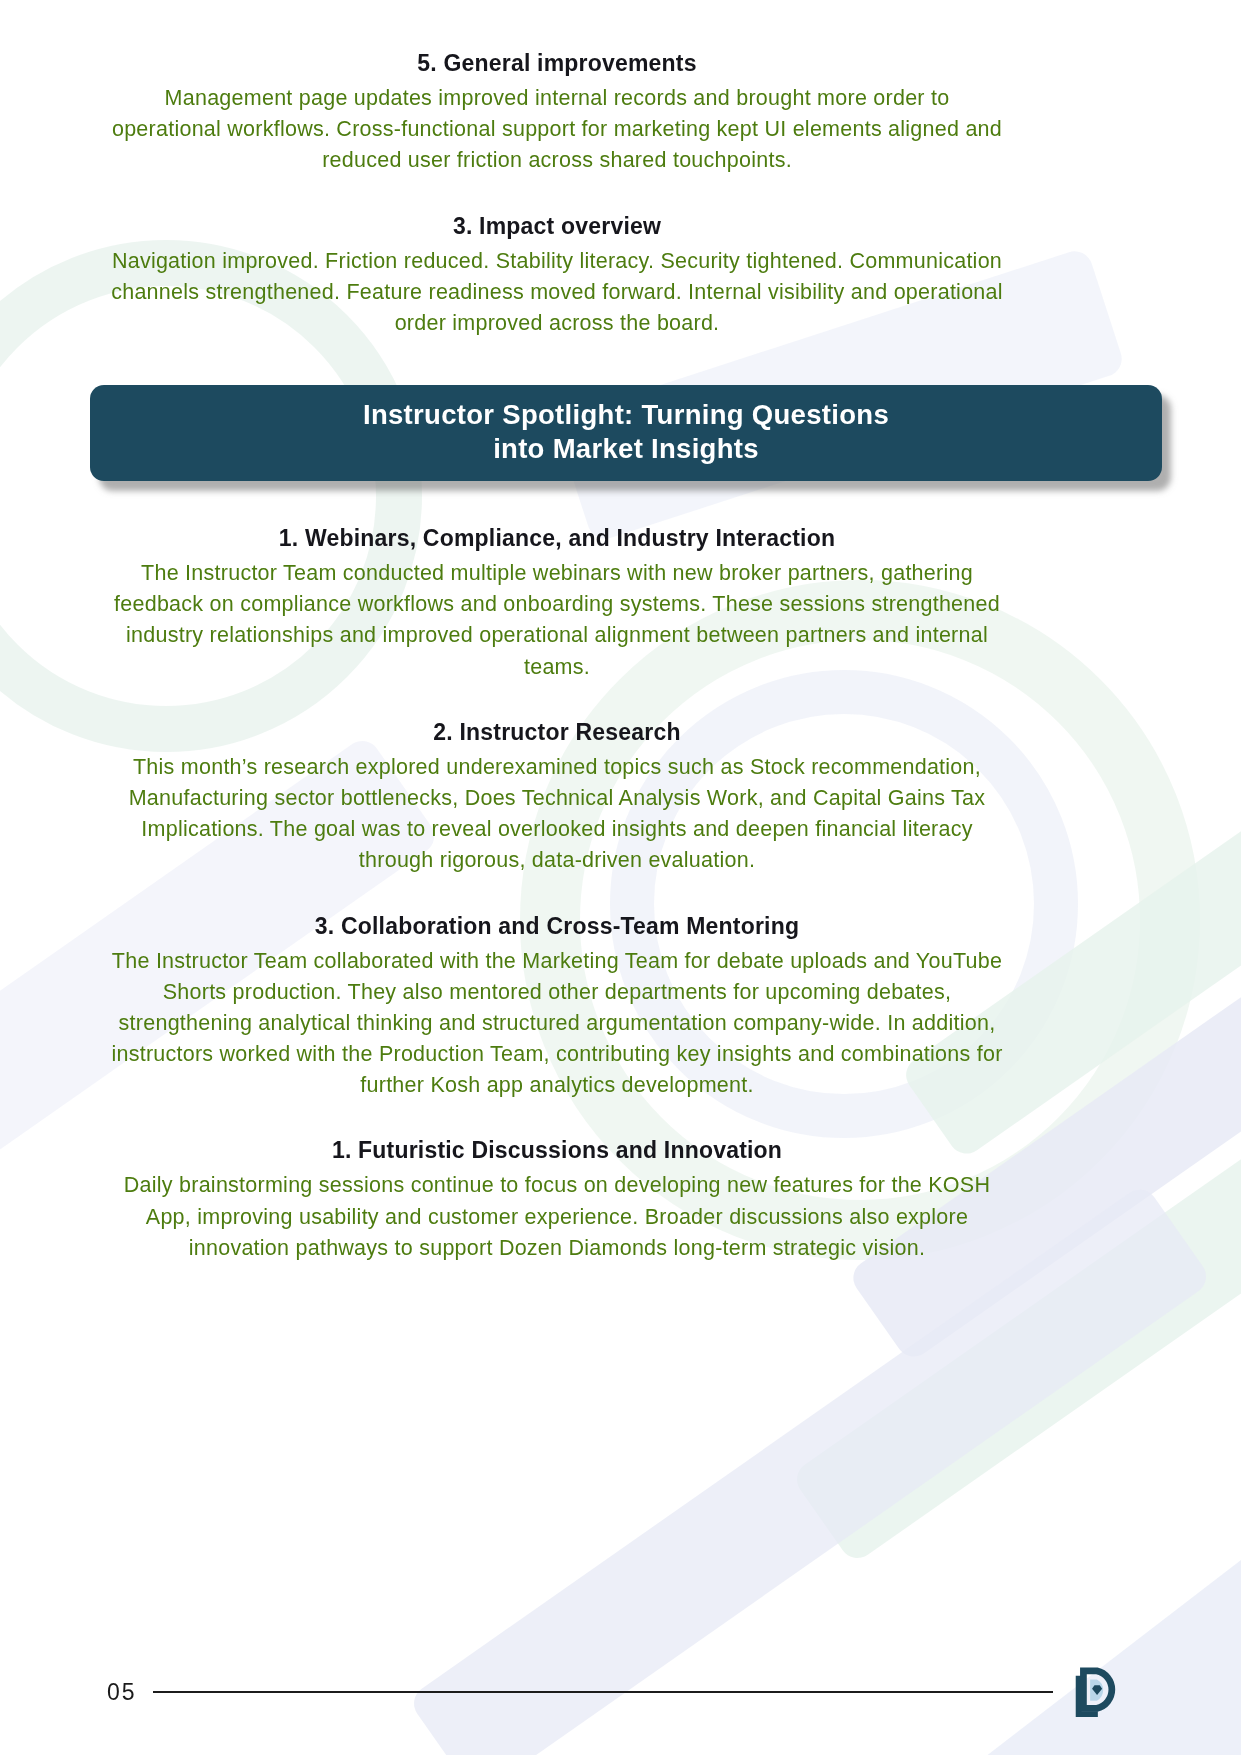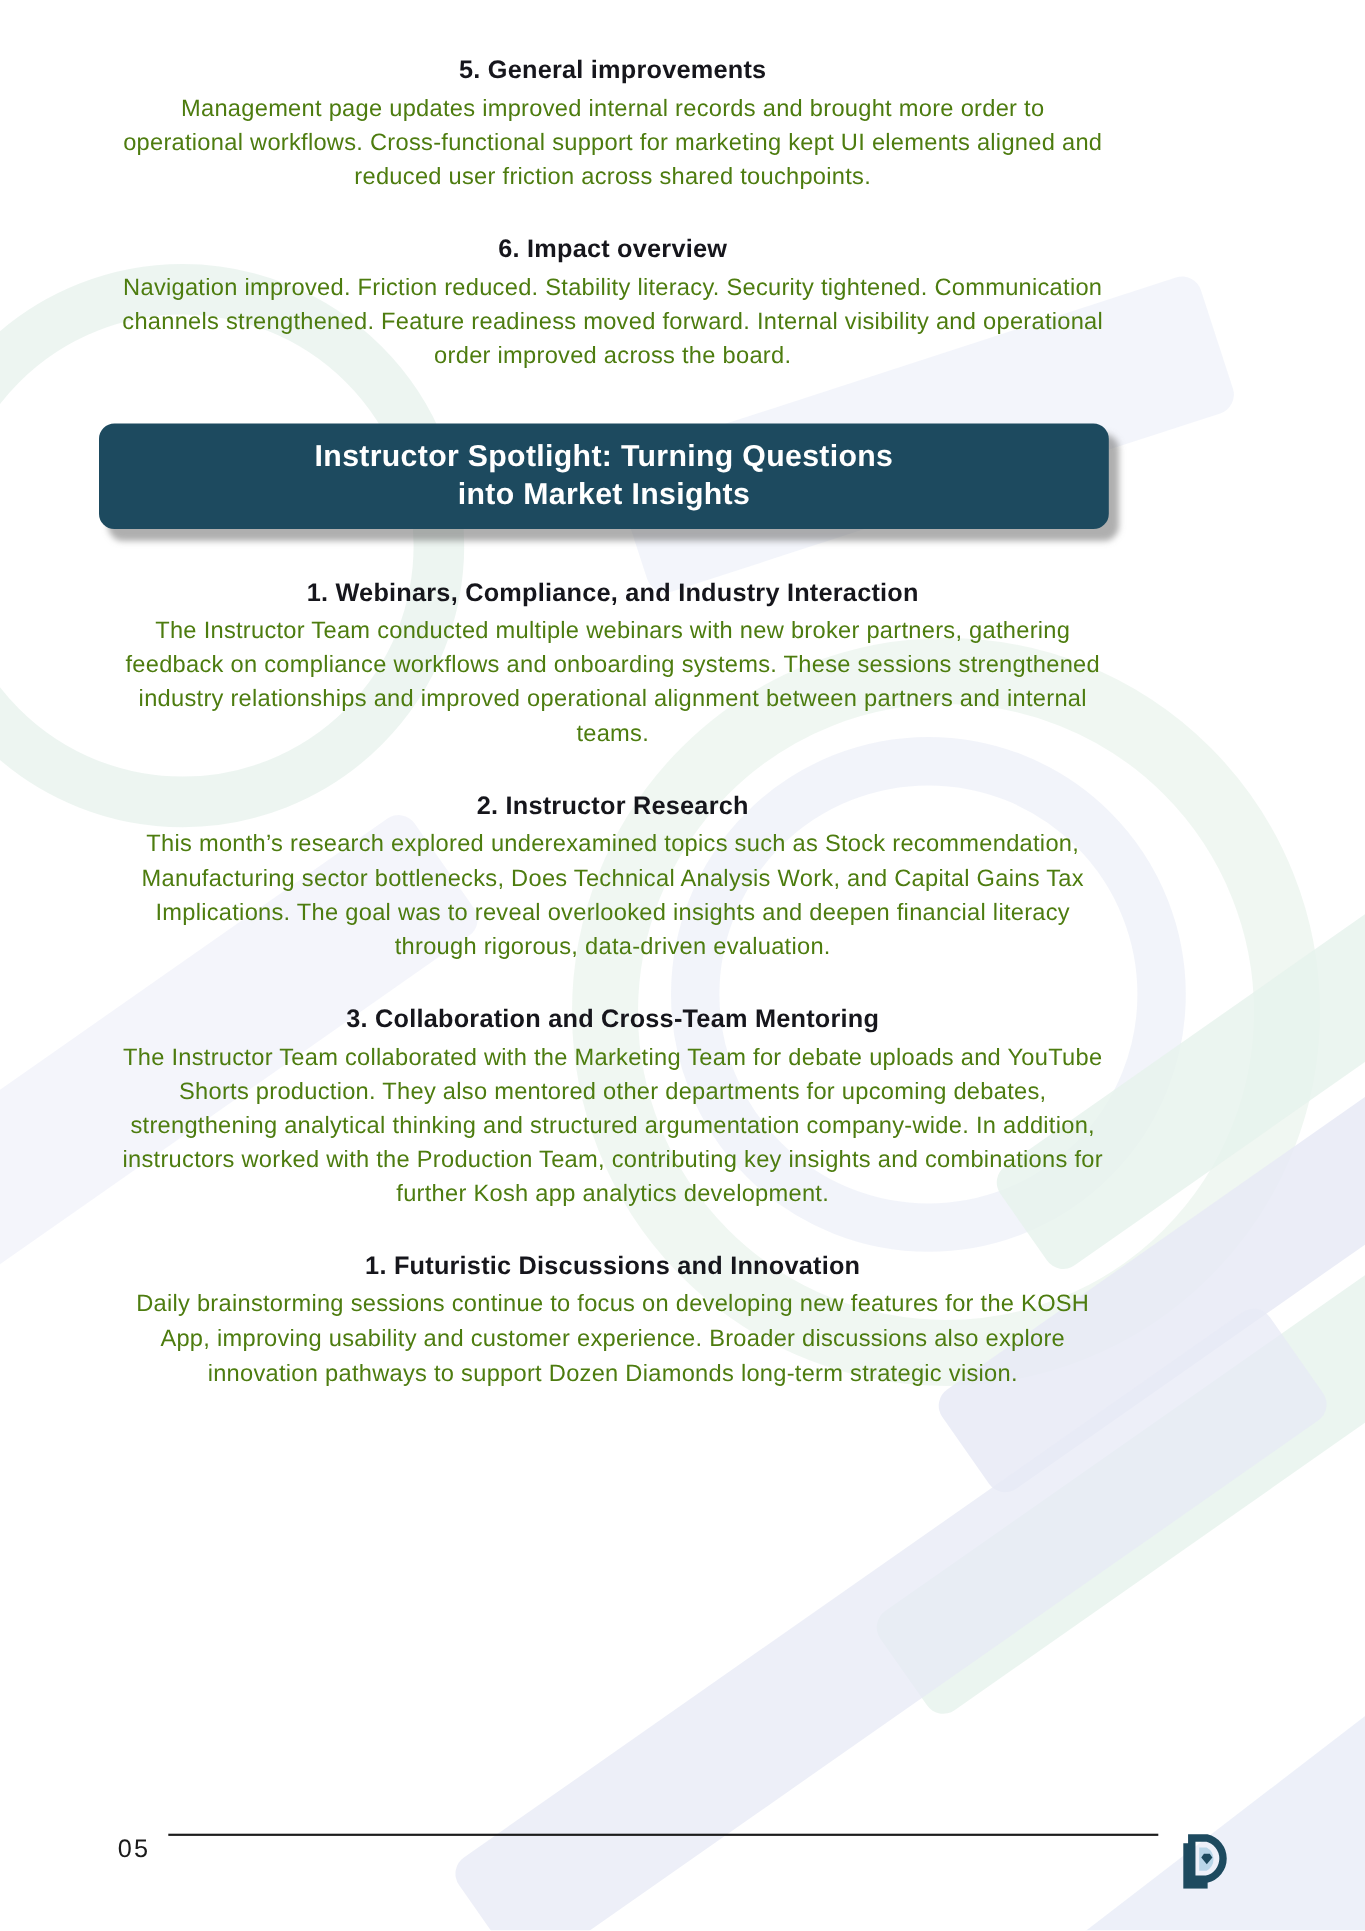--- a/index.html
+++ b/index.html
@@ -21,36 +21,36 @@
   .sec h3{
     margin:0 0 6px 0;
     font-size:23px;font-weight:bold;color:#16161c;letter-spacing:.2px;
   }
   .sec p{
     margin:0;
     font-size:21.5px;line-height:1.45;color:#4d7c0f;letter-spacing:.25px;
   }
   .banner{
     margin:46px 0 44px -17px;
-    width:918px;box-sizing:border-box;
+    width:1072px;box-sizing:border-box;
     background:#1d4a5f;
     border-radius:14px;
     padding:13px 30px 16px 30px;
     text-align:center;
     box-shadow:9px 10px 6px rgba(110,110,110,.55);
   }
   .banner span{
     display:block;
     color:#ffffff;font-weight:bold;font-size:27.5px;line-height:1.22;letter-spacing:.3px;
   }
   
   .footer{
     position:absolute;z-index:1;
     left:107px;right:122px;bottom:38px;
-    display:flex;gap:16px;
+    display:flex;align-items:center;gap:16px;
   }
   .page-num{font-size:23px;color:#1a1a1a;letter-spacing:2px;}
   .footer-rule{flex:1;height:0;border-top:2px solid #1c1c1c;}
   .logo{width:50px;height:50px;flex:0 0 auto;}
 </style>
 </head>
 <body>
 
 <div class="page">
 
@@ -66,21 +66,21 @@
   <div class="wm wm-tri" style="right:0;top:1560px;border-left:260px solid transparent;border-bottom:200px solid #e9ecf7;opacity:.8;"></div>
 
   <div class="content">
 
     <div class="sec">
       <h3>5. General improvements</h3>
       <p>Management page updates improved internal records and brought more order to operational workflows. Cross-functional support for marketing kept UI elements aligned and reduced user friction across shared touchpoints.</p>
     </div>
 
     <div class="sec">
-      <h3>6. Impact overview</h3>
+      <h3>3. Impact overview</h3>
       <p>Navigation improved. Friction reduced. Stability literacy. Security tightened. Communication channels strengthened. Feature readiness moved forward. Internal visibility and operational order improved across the board.</p>
     </div>
 
     <div class="banner">
       <span>Instructor Spotlight: Turning Questions</span>
       <span>into Market Insights</span>
     </div>
 
     <div class="sec">
       <h3>1. Webinars, Compliance, and Industry Interaction</h3>

